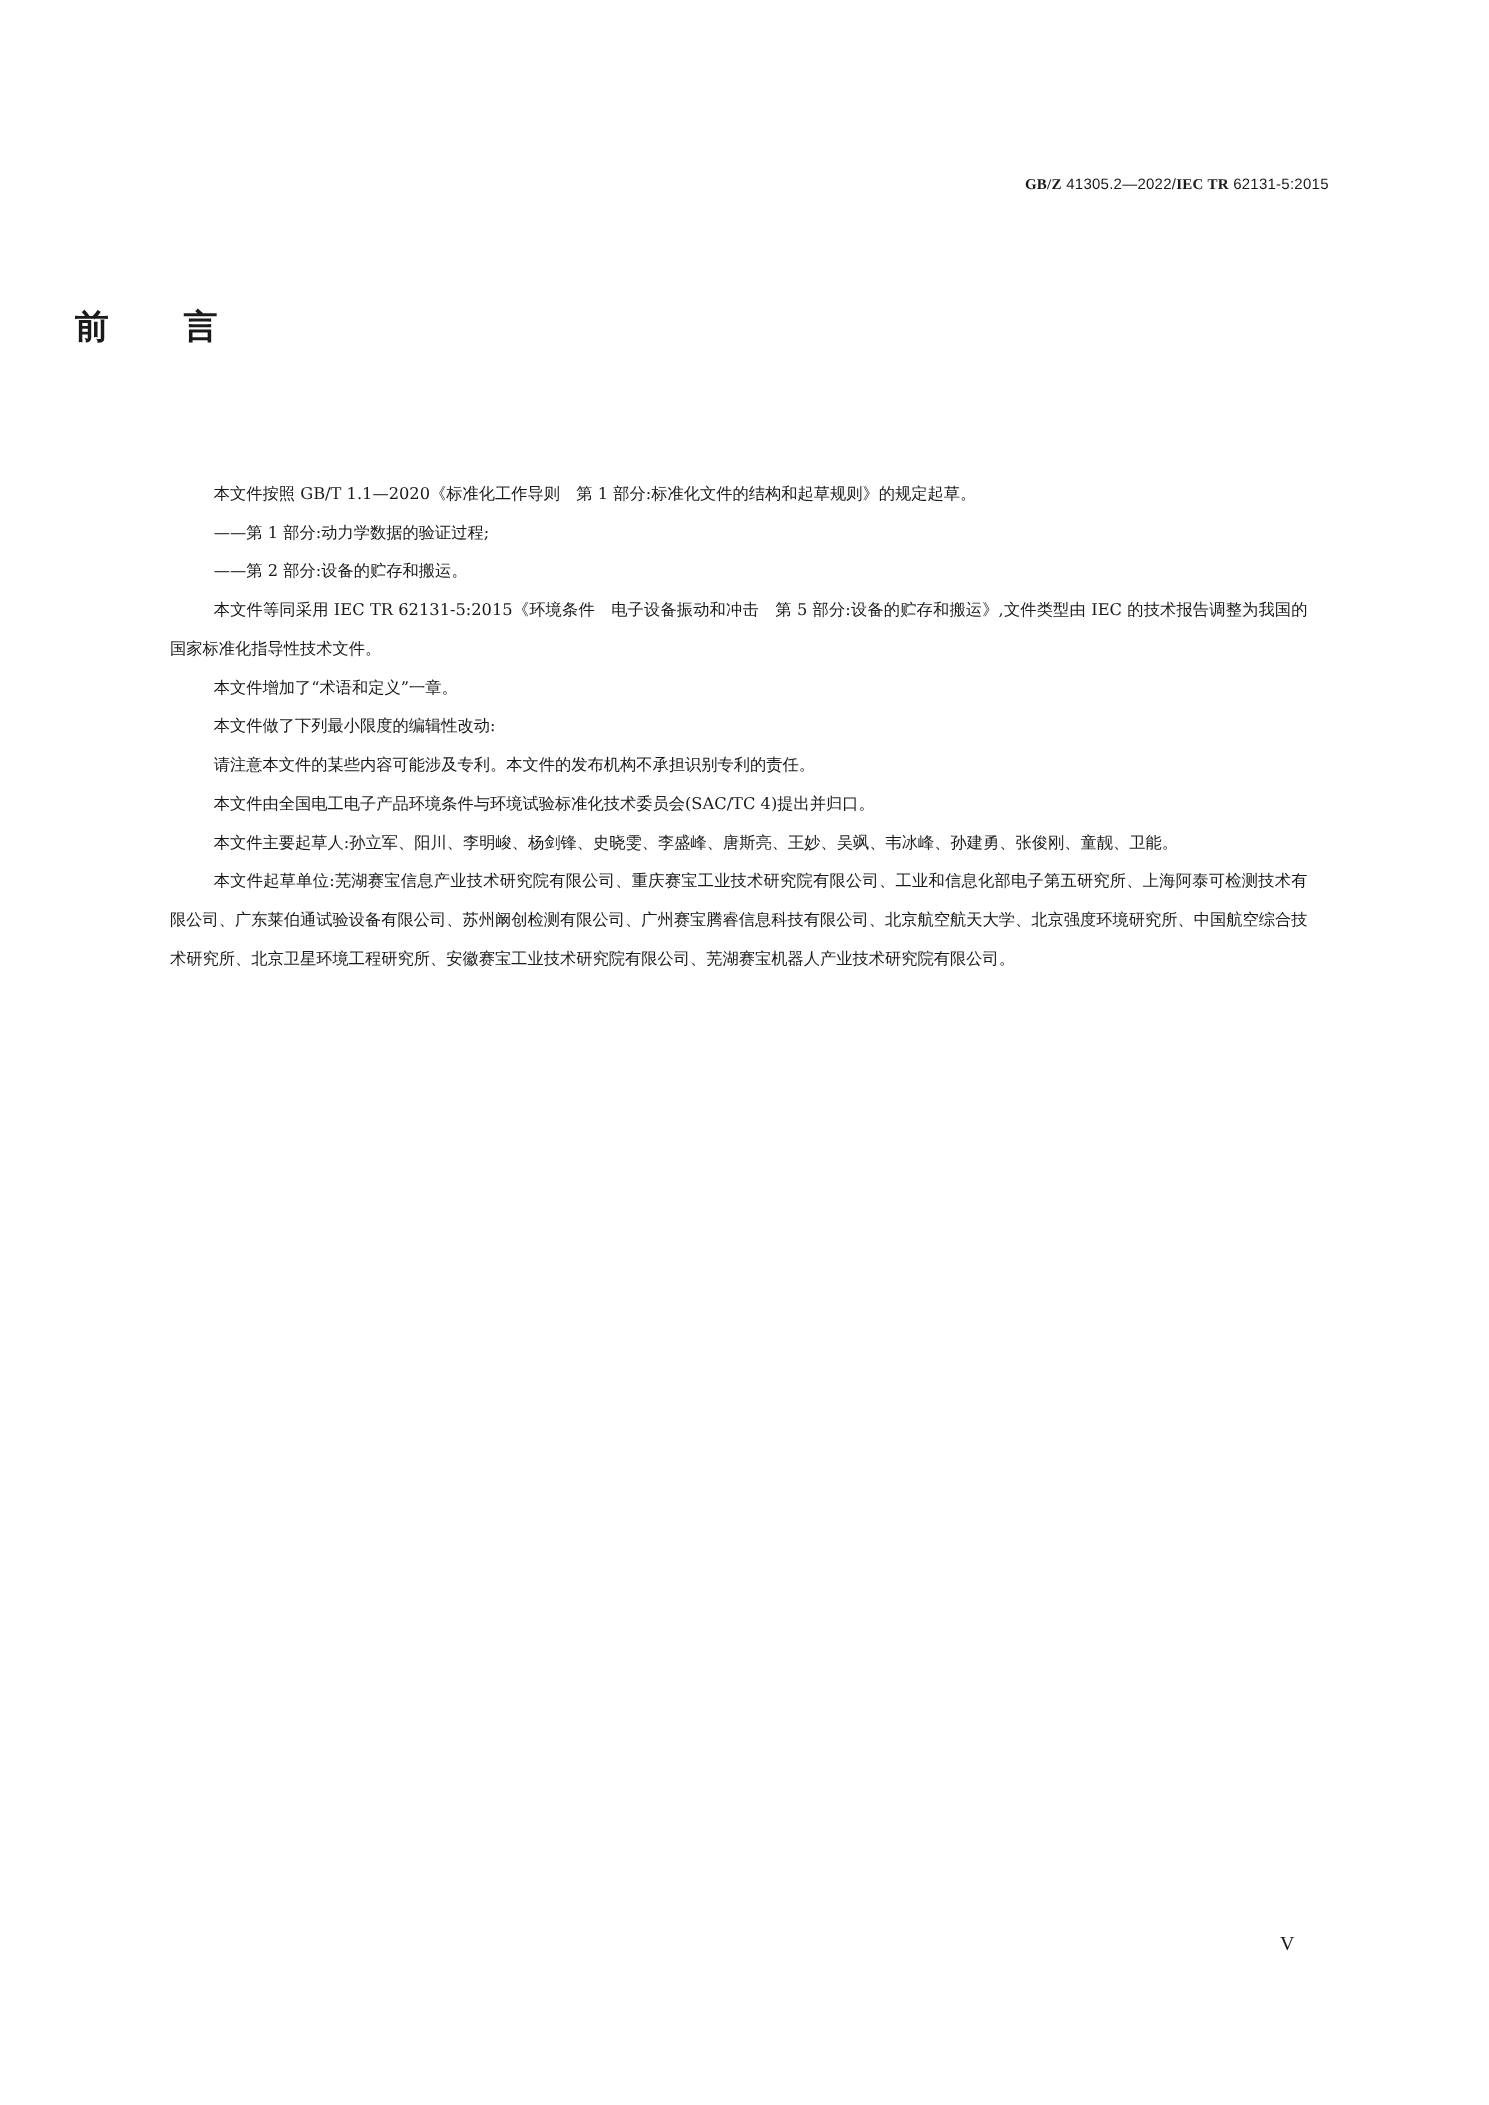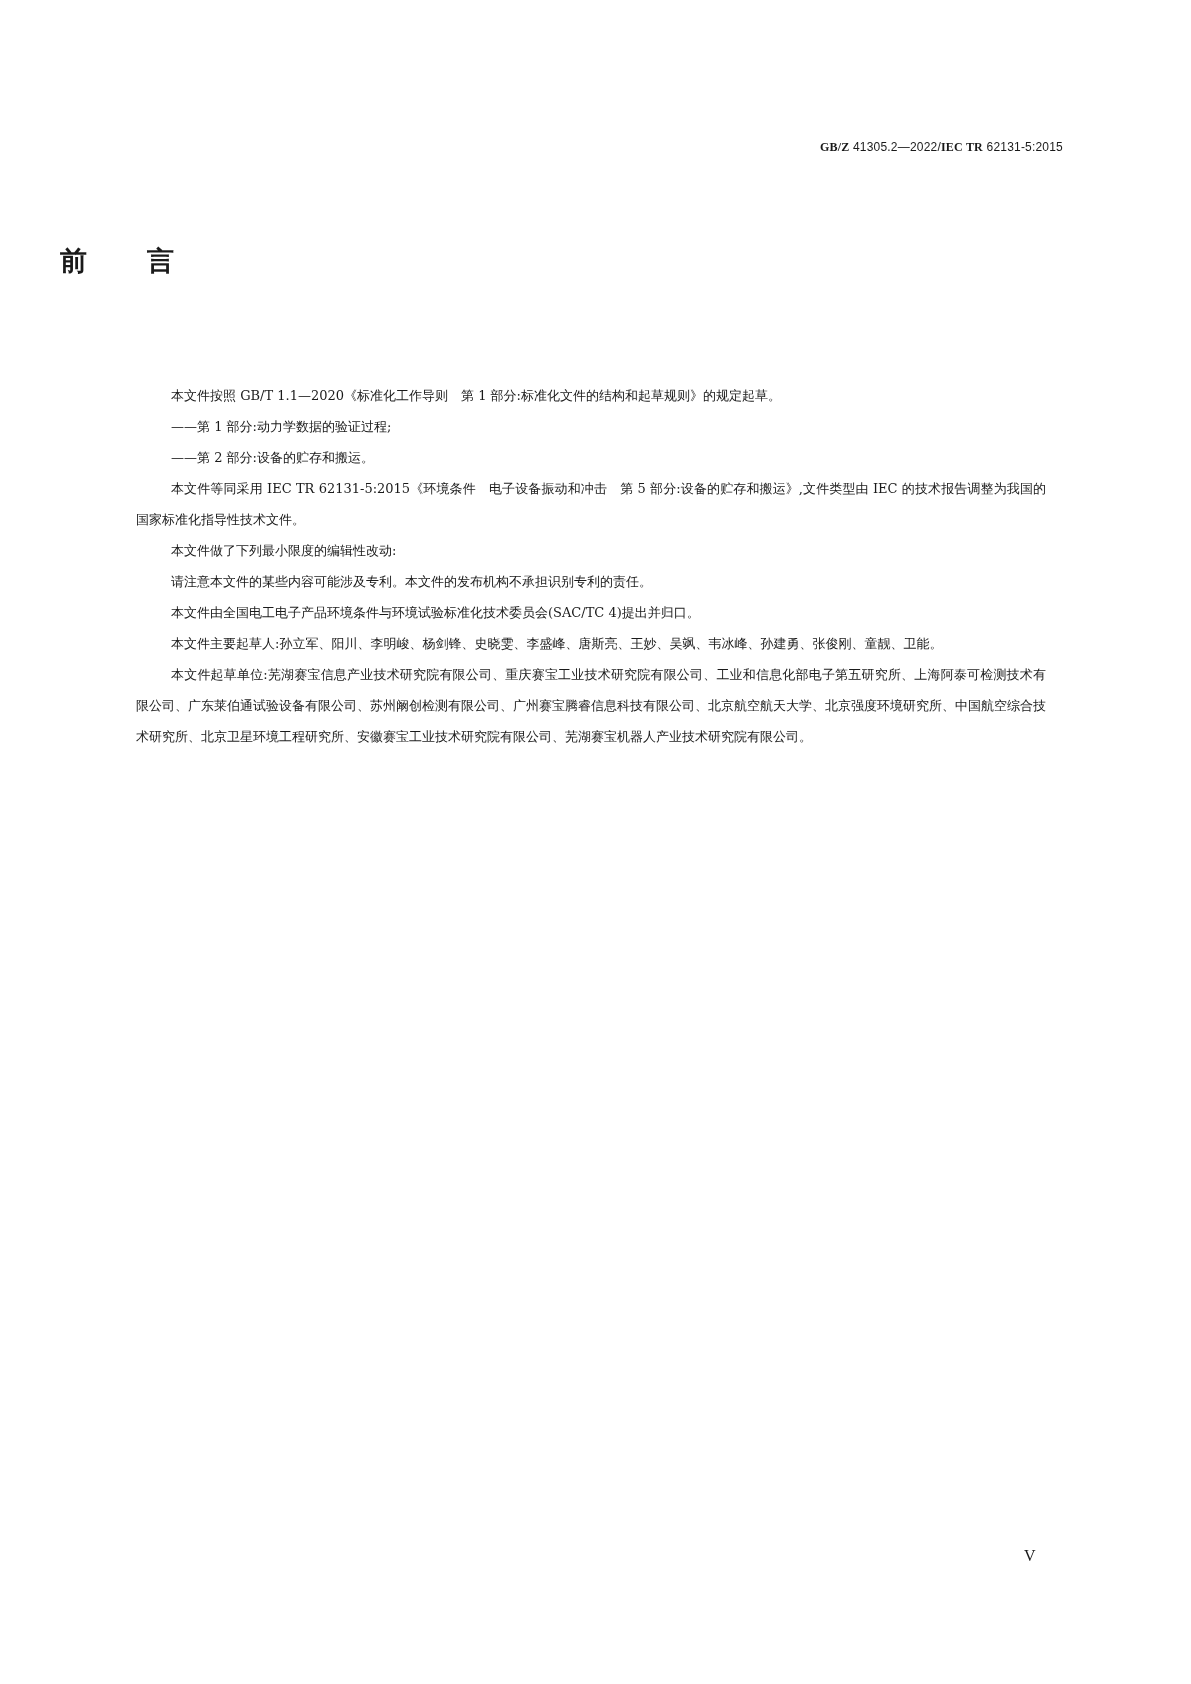--- a/index.html
+++ b/index.html
@@ -17,20 +17,21 @@
 
 <div class="header-code"><b>GB/Z</b><span> 41305.2—2022/</span><b>IEC TR</b><span> 62131-5:2015</span></div>
 
 <div class="title">前言</div>
 
 <div class="body">
   <p class="p">本文件按照 GB/T 1.1—2020《标准化工作导则　第 1 部分:标准化文件的结构和起草规则》的规定起草。</p>
   <p class="dash">——第 1 部分:动力学数据的验证过程;</p>
   <p class="dash">——第 2 部分:设备的贮存和搬运。</p>
   <p class="p">本文件等同采用 IEC TR 62131-5:2015《环境条件　电子设备振动和冲击　第 5 部分:设备的贮存和搬运》,文件类型由 IEC 的技术报告调整为我国的国家标准化指导性技术文件。</p>
+  <p class="p">本文件增加了“术语和定义”一章。</p>
   <p class="p">本文件做了下列最小限度的编辑性改动:</p>
   <p class="p">请注意本文件的某些内容可能涉及专利。本文件的发布机构不承担识别专利的责任。</p>
   <p class="p">本文件由全国电工电子产品环境条件与环境试验标准化技术委员会(SAC/TC 4)提出并归口。</p>
   <p class="p">本文件主要起草人:孙立军、阳川、李明峻、杨剑锋、史晓雯、李盛峰、唐斯亮、王妙、吴飒、韦冰峰、孙建勇、张俊刚、童靓、卫能。</p>
   <p class="p">本文件起草单位:芜湖赛宝信息产业技术研究院有限公司、重庆赛宝工业技术研究院有限公司、工业和信息化部电子第五研究所、上海阿泰可检测技术有限公司、广东莱伯通试验设备有限公司、苏州阚创检测有限公司、广州赛宝腾睿信息科技有限公司、北京航空航天大学、北京强度环境研究所、中国航空综合技术研究所、北京卫星环境工程研究所、安徽赛宝工业技术研究院有限公司、芜湖赛宝机器人产业技术研究院有限公司。</p>
 </div>
 
 <div class="page-num">V</div>
 
 </body></html>

